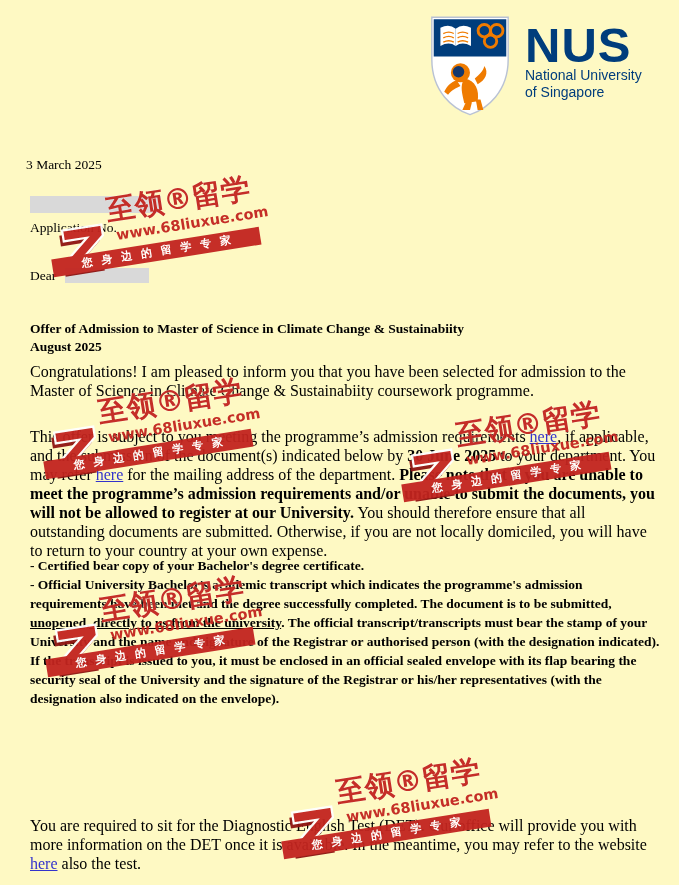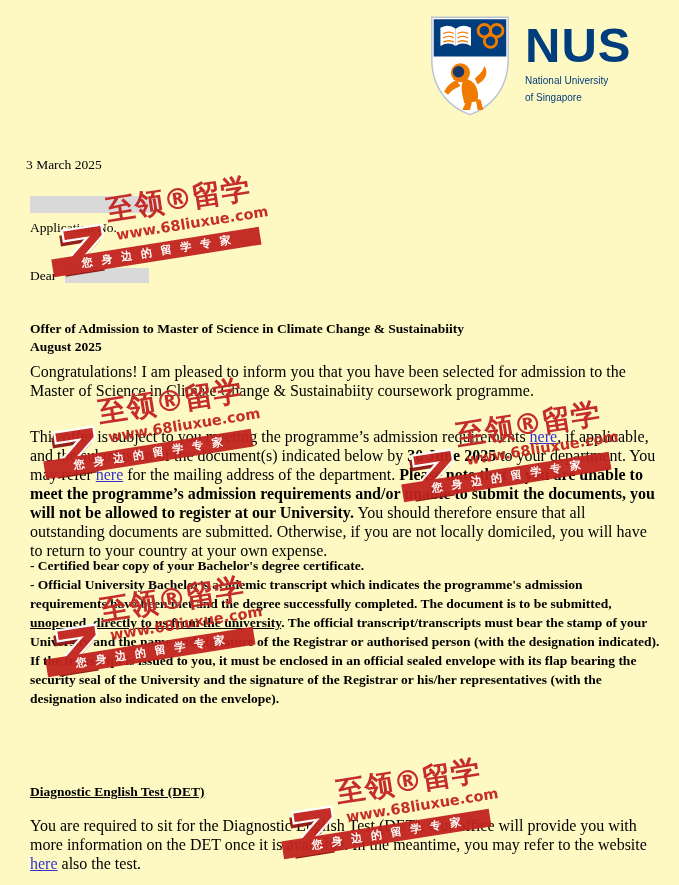--- a/index.html
+++ b/index.html
@@ -11,22 +11,22 @@
   }
   
   .logo { position:absolute; left:428px; top:13px; display:flex; gap:13px; }
   .crest { width:84px; height:106px; flex:0 0 auto; }
   .logo-text { display:flex; flex-direction:column; margin-top:10px; }
   .logo-acronym {
     font-family:"Liberation Sans", sans-serif; font-weight:bold;
     font-size:49px; line-height:44px; color:#003D7C; letter-spacing:1px;
   }
   .logo-sub {
-    margin-top:5px; font-family:"Liberation Sans", sans-serif;
-    font-size:10px; line-height:17px; color:#003D7C; font-weight:normal;
+    font-family:"Liberation Sans", sans-serif;
+    font-size:14px; line-height:17px; color:#003D7C; font-weight:normal;
   }
   
   .date   { position:absolute; left:26px; top:157px; font-size:13.5px; }
   .redact { background:#d9d9d9; }
   .redact-name { position:absolute; left:30px; top:196px; width:131px; height:17px; }
   .app-line  { position:absolute; left:30px; top:220px; font-size:13.5px; }
   .dear-line { position:absolute; left:30px; top:268px; font-size:13.5px; }
   .redact-inline { display:inline-block; width:84px; height:15px; vertical-align:-3px; margin-left:9px; }
   .subject { position:absolute; left:30px; top:320px; font-size:13.5px; font-weight:bold; line-height:18px; width:628px; }
   .para { position:absolute; left:30px; width:628px; font-size:16px; line-height:19px; }
@@ -121,21 +121,20 @@
 
   <p class="para congrats"><span>Congratulations! I am pleased to inform you that you have been selected for admission to the Master of Science in Climate Change &amp; Sustainabiity coursework programme.</span></p>
 
   <p class="para offer"><span>This offer is subject to you meeting the programme’s admission requirements </span><a class="lnk">here</a><span>, if applicable, and the submission of the document(s) indicated below by </span><span class="bu">30 June 2025</span><span> to your department. You may refer </span><a class="lnk">here</a><span> for the mailing address of the department. </span><span class="bu">Please note that if you are unable to meet the programme’s admission requirements and/or unable to submit the documents, you will not be allowed to register at our University.</span><span> You should therefore ensure that all outstanding documents are submitted. Otherwise, if you are not locally domiciled, you will have to return to your country at your own expense.</span></p>
 
   <div class="doclist">
     <p>- Certified bear copy of your Bachelor's degree certificate.</p>
     <p><span>- Official University Bachelor's academic transcript which indicates the programme's admission requirements have been met and the degree successfully completed. The document is to be submitted, </span><span class="u">unopened, directly to us from the university</span><span>. The official transcript/transcripts must bear the stamp of your University and the name and signature of the Registrar or authorised person (with the designation indicated). If the transcript is issued to you, it must be enclosed in an official sealed envelope with its flap bearing the security seal of the University and the signature of the Registrar or his/her representatives (with the designation also indicated on the envelope).</span></p>
   </div>
 
-  <div class="det-heading">Diagnostic English Test (DET)</div>
 
   <p class="para det-para"><span>You are required to sit for the Diagnostic English Test (DET). Our office will provide you with more information on the DET once it is available. In the meantime, you may refer to the website </span><a class="lnk">here</a><span> also the test.</span></p>
 
   <div class="wm wm1">
     <svg class="wm-zicon" viewBox="0 0 60 60" aria-hidden="true">
       <path d="M8,8 H52 V20 L26,42 H52 V54 H8 V42 L34,20 H8 Z" fill="#8f1512" transform="translate(-4,5)"></path>
       <path d="M8,8 H52 V20 L26,42 H52 V54 H8 V42 L34,20 H8 Z" fill="#c2241f" stroke="#ffffff" stroke-width="2.5"></path>
     </svg>
     <div class="wm-brand">至领®留学</div>
     <div class="wm-url">www.68liuxue.com</div>

